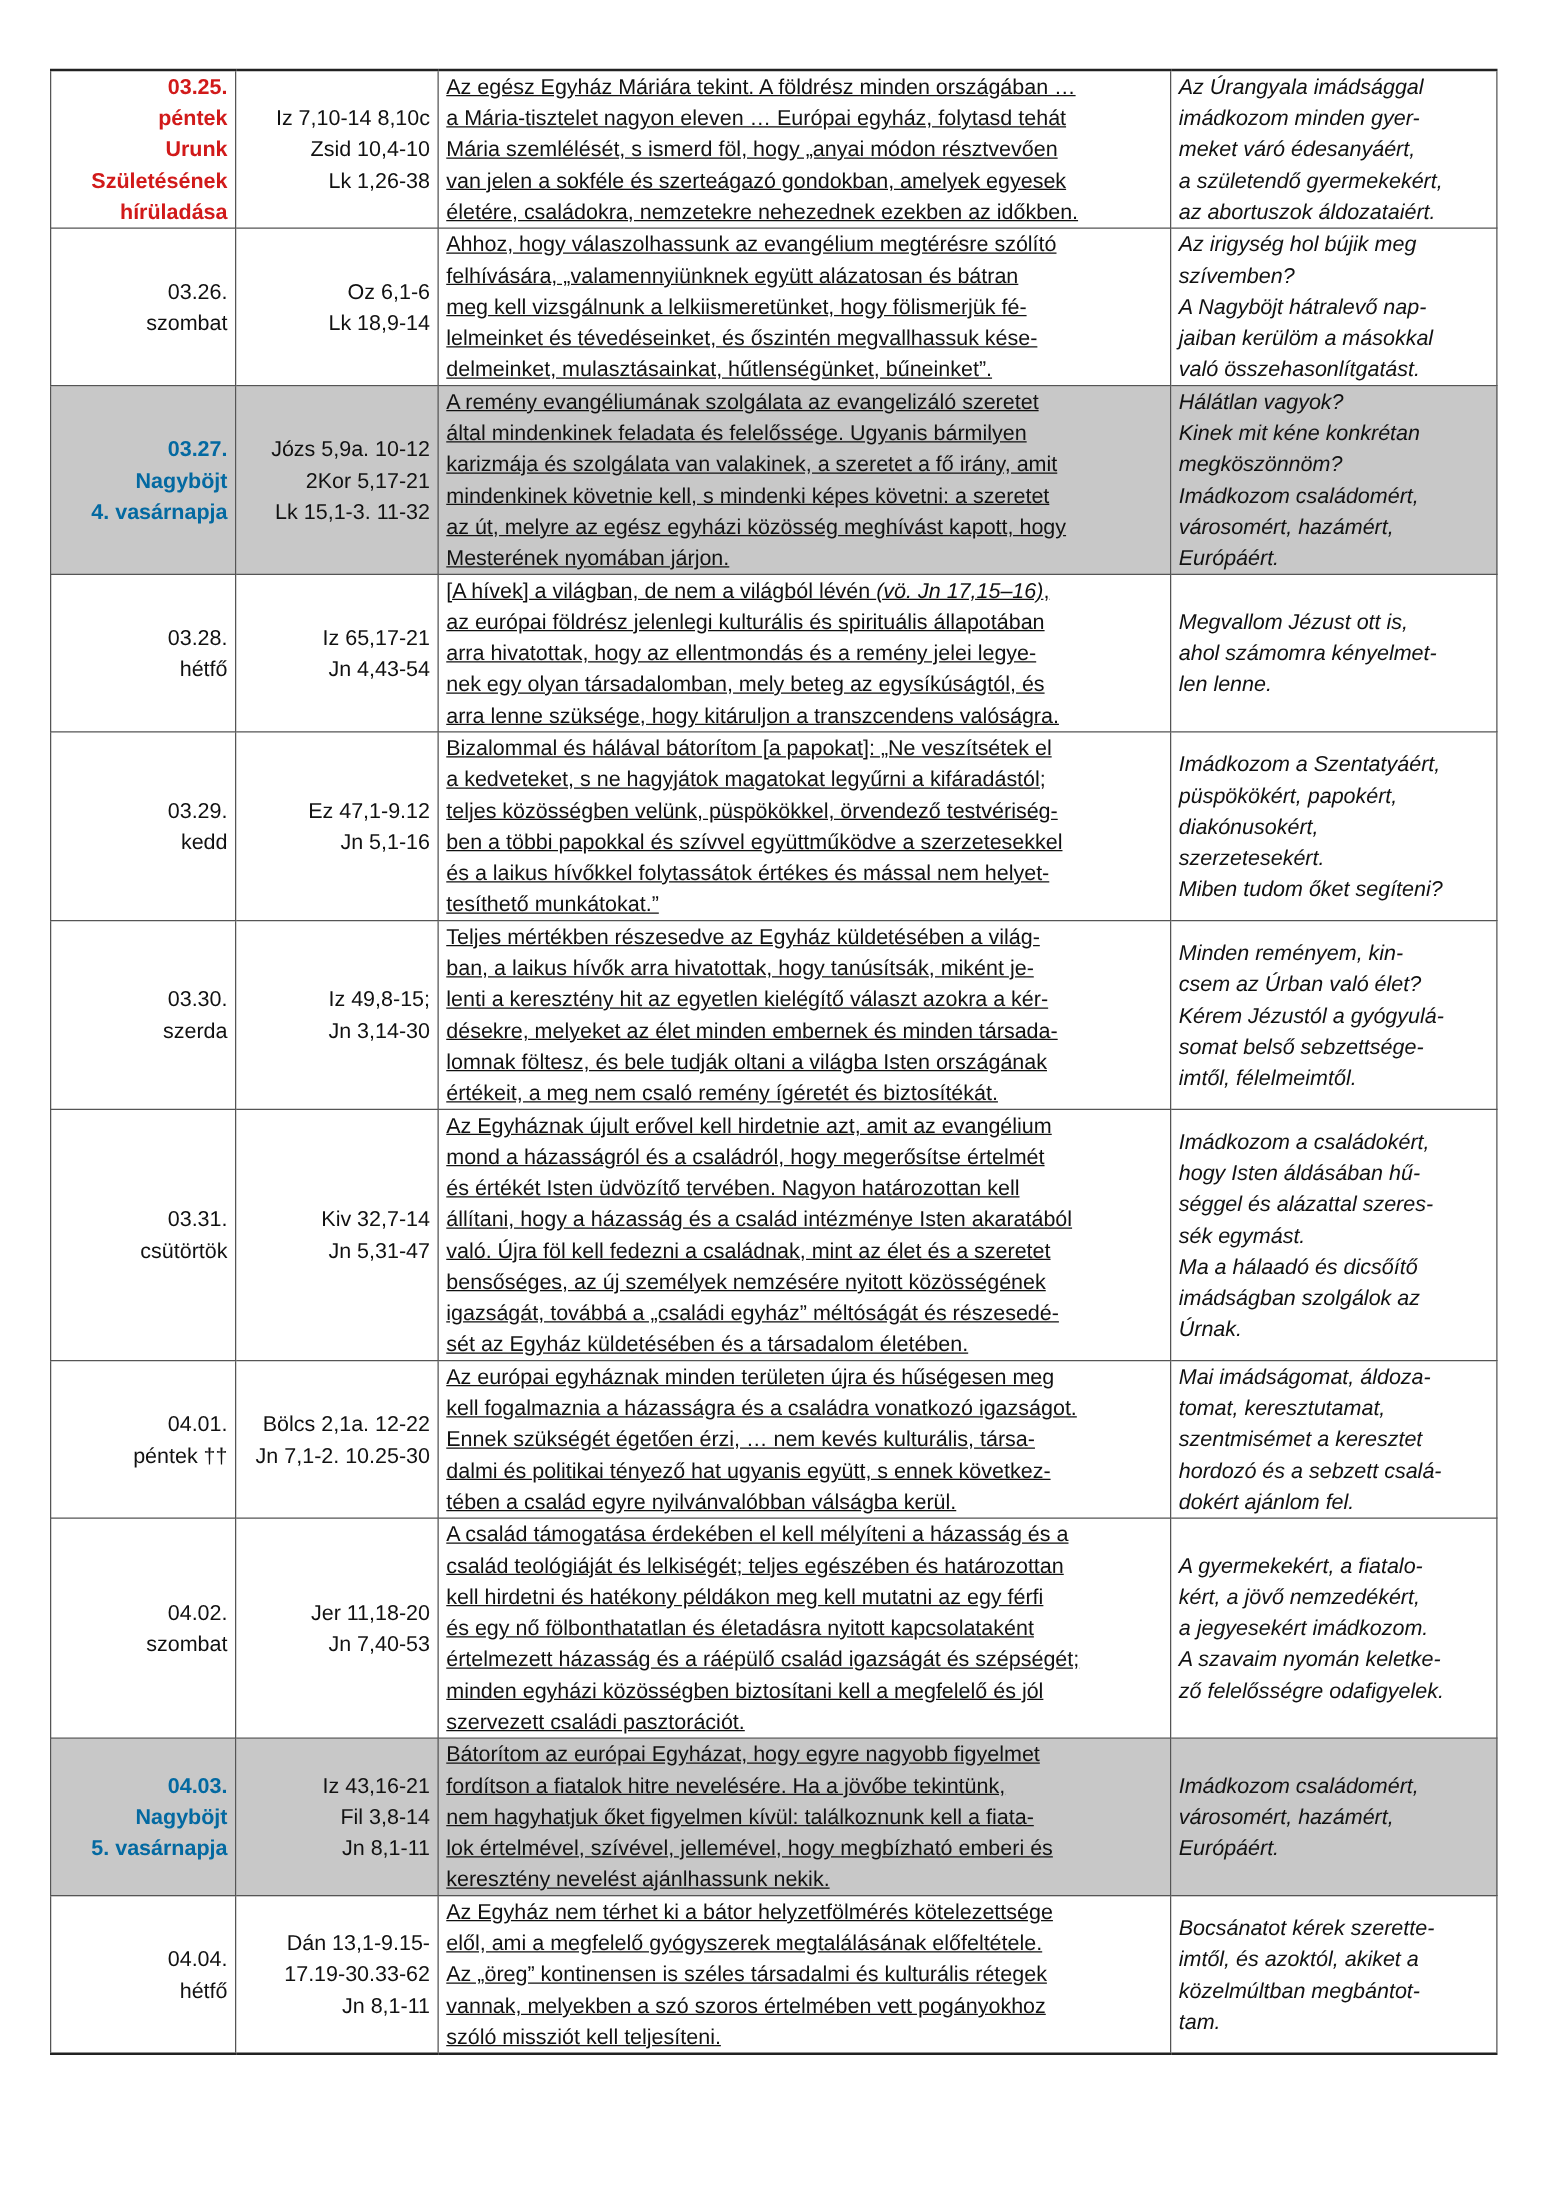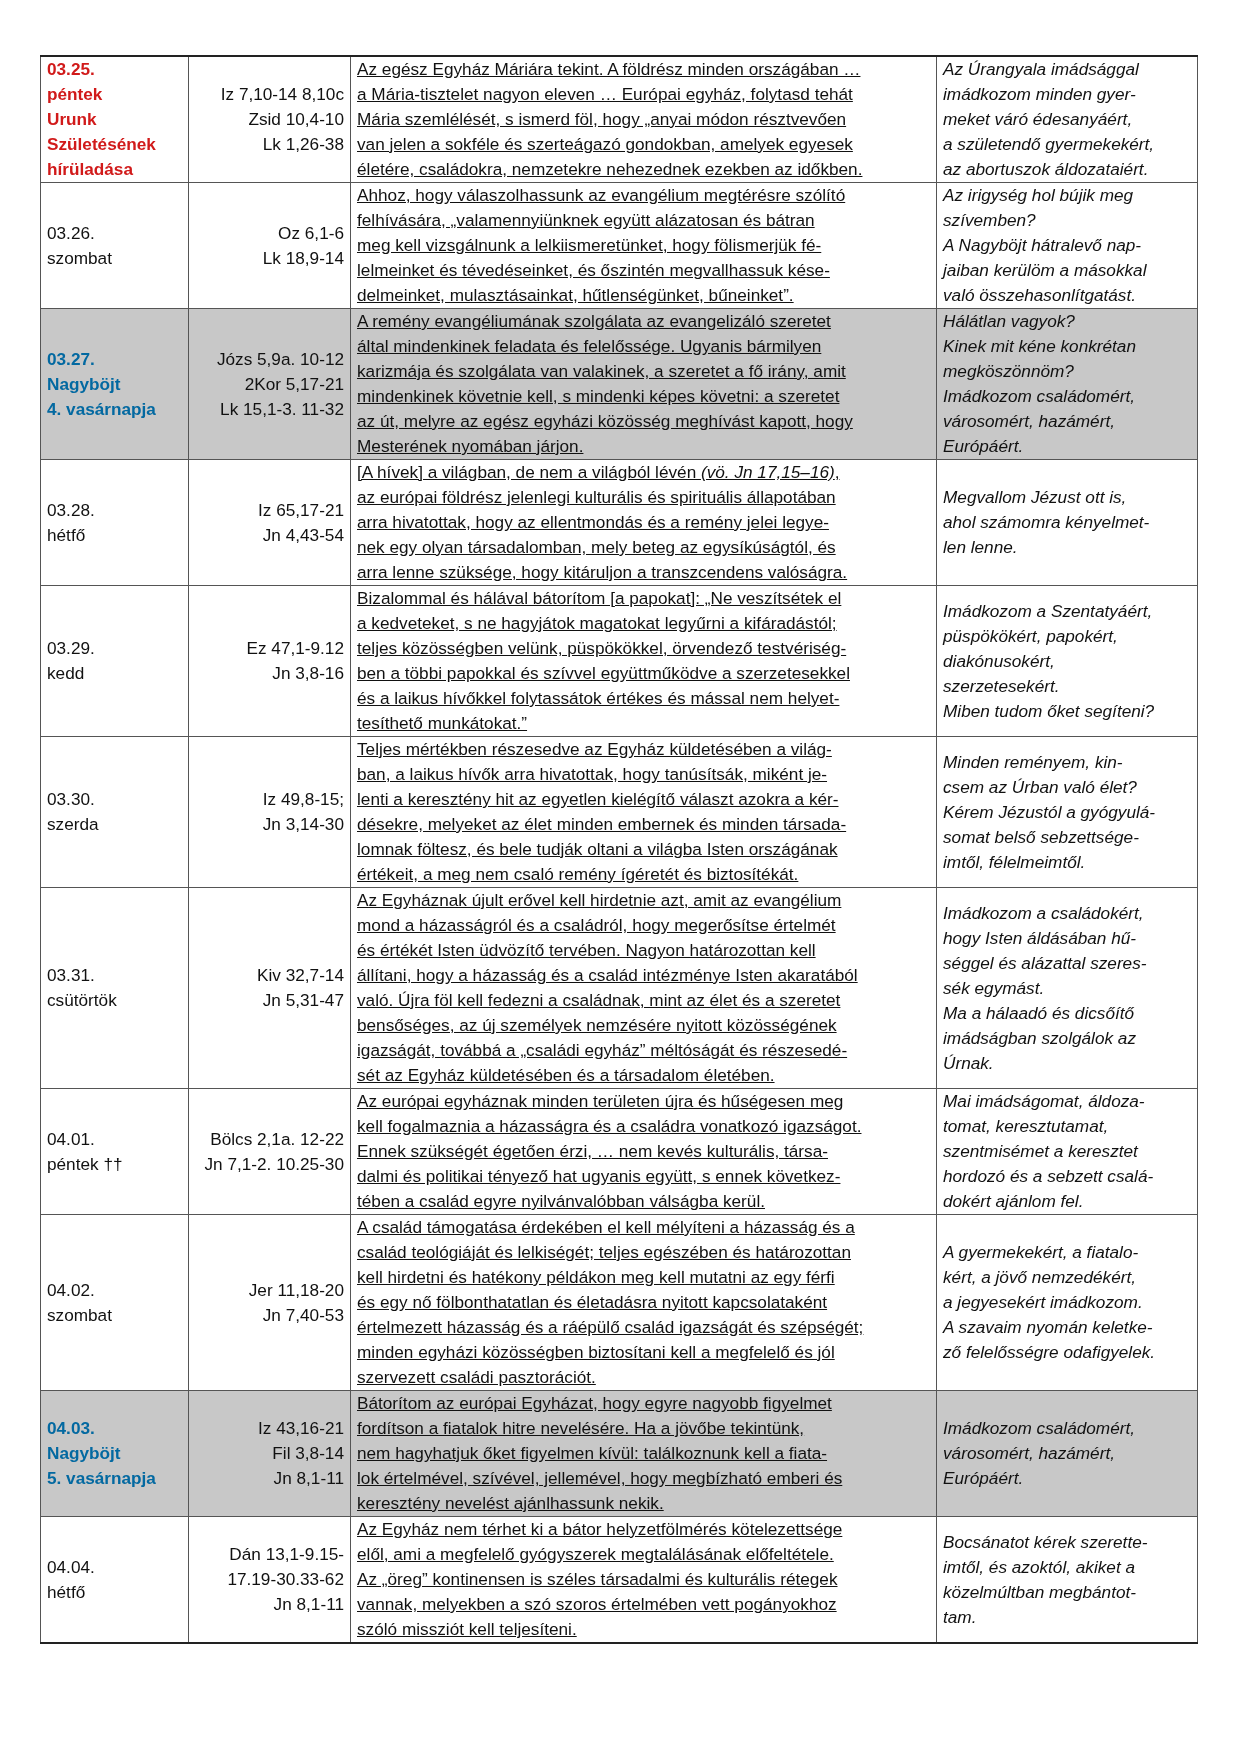--- a/index.html
+++ b/index.html
@@ -9,21 +9,21 @@
     position: absolute; left: 40px; top: 55px; width: 1157px;
     border-collapse: collapse; table-layout: fixed;
   }
   table.cal td {
     border: 1.5px solid #555;
     font-size: 17.2px; line-height: 25px;
     vertical-align: middle;
     padding: 0 6px;
   }
   table.cal tr.outer-top td { border-top: 2px solid #222; }
-  td.c-date { text-align: left; width: 137px; }
+  td.c-date { text-align: right; width: 137px; }
   td.c-ref  { text-align: right; width: 149px; font-size: 16.6px; }
   td.c-text { width: 572px; text-align: left; vertical-align: top; padding-top: 1px; padding-bottom: 1px; text-decoration: underline; }
   td.c-res  { width: 245px; font-style: italic; text-align: left; padding-left: 6px; margin-left: 20px; }
   td.c-date, td.c-ref { white-space: pre-line; }
   td.c-text, td.c-res { white-space: pre-line; }
   tr.shaded td { background: #c8c8c8; }
   .feast { color: #d11a1a; font-weight: bold; }
   tr.shaded .feast { color: #0369a1; }
   td.first { border-left: 2px solid #222; }
   td.last { border-right: 2px solid #222; }
@@ -107,21 +107,21 @@
 nek egy olyan társadalomban, mely beteg az egysíkúságtól, és
 arra lenne szüksége, hogy kitáruljon a transzcendens valóságra.</span></td>
       <td class="c-res last">Megvallom Jézust ott is,
 ahol számomra kényelmet-
 len lenne.</td>
     </tr>
     <tr style="height:138px">
       <td class="c-date first">03.29.
 kedd</td>
       <td class="c-ref">Ez 47,1-9.12
-Jn 3,8-16</td>
+Jn 5,1-16</td>
       <td class="c-text">Bizalommal és hálával bátorítom [a papokat]: „Ne veszítsétek el
 a kedveteket, s ne hagyjátok magatokat legyűrni a kifáradástól;
 teljes közösségben velünk, püspökökkel, örvendező testvériség-
 ben a többi papokkal és szívvel együttműködve a szerzetesekkel
 és a laikus hívőkkel folytassátok értékes és mással nem helyet-
 tesíthető munkátokat.”</td>
       <td class="c-res last">Imádkozom a Szentatyáért,
 püspökökért, papokért,
 diakónusokért,
 szerzetesekért.

